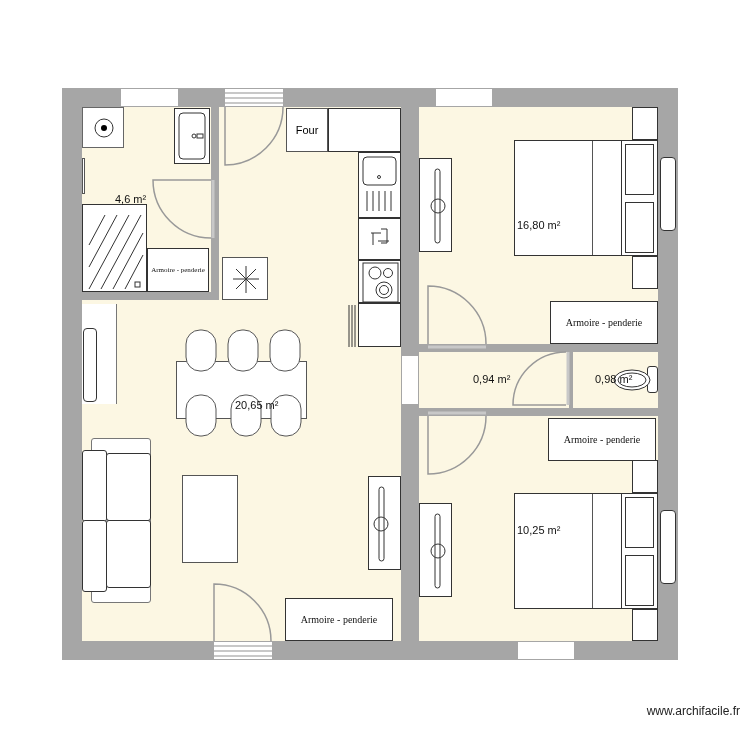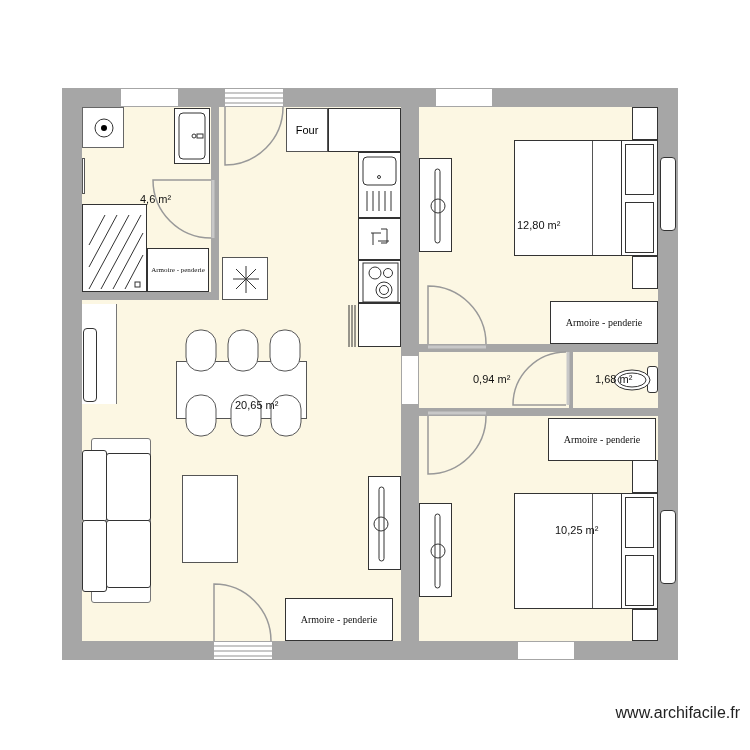--- a/index.html
+++ b/index.html
@@ -5,21 +5,21 @@
   html,body{margin:0;padding:0;background:#ffffff;}
   body{width:750px;height:750px;position:relative;overflow:hidden;font-family:"Liberation Sans",sans-serif;}
   .abs{position:absolute;}
   .wall{position:absolute;background:#a6a6a6;}
   .floor{position:absolute;background:#fcf7e3;}
   .win{position:absolute;background:#ffffff;}
   .furn{position:absolute;background:#ffffff;border:1px solid #333;box-sizing:border-box;}
   .label{position:absolute;font-size:11px;color:#111;white-space:nowrap;}
   .armoire{position:absolute;background:#fff;border:1px solid #333;box-sizing:border-box;display:flex;align-items:center;justify-content:center;font-family:"Liberation Serif",serif;font-size:10px;color:#111;}
   svg{position:absolute;overflow:visible;}
-  .credit{position:absolute;right:10px;top:704px;font-size:16px;color:#222;}
+  .credit{position:absolute;right:10px;top:704px;font-size:12px;color:#222;}
 </style>
 </head>
 <body>
 
 <div class="floor" style="left:82px;top:107px;width:129px;height:185px;"></div>
 <div class="floor" style="left:82px;top:107px;width:319px;height:534px;"></div>
 <div class="floor" style="left:419px;top:107px;width:239px;height:237px;"></div>
 <div class="floor" style="left:419px;top:352px;width:150px;height:56px;"></div>
 <div class="floor" style="left:573px;top:352px;width:85px;height:56px;"></div>
 <div class="floor" style="left:419px;top:416px;width:239px;height:225px;"></div>
@@ -79,21 +79,21 @@
     <line x1="6" y1="40" x2="22" y2="10" stroke="#333"></line>
     <line x1="6" y1="62" x2="34" y2="10" stroke="#333"></line>
     <line x1="6" y1="84" x2="46" y2="10" stroke="#333"></line>
     <line x1="18" y1="84" x2="58" y2="10" stroke="#333"></line>
     <line x1="30" y1="84" x2="60" y2="28" stroke="#333"></line>
     <line x1="42" y1="84" x2="60" y2="50" stroke="#333"></line>
     <rect x="52" y="77" width="5" height="5" fill="none" stroke="#333"></rect>
   </svg>
 </div>
 <div class="armoire" style="left:147px;top:248px;width:62px;height:44px;font-size:7px;">Armoire - penderie</div>
-<div class="label" style="left:140px;top:193px;">4,6 m²</div>
+<div class="label" style="left:115px;top:193px;">4,6 m²</div>
 
 <div class="furn" style="left:286px;top:108px;width:42px;height:44px;border-color:#555;display:flex;align-items:center;justify-content:center;font-size:11px;">Four</div>
 <div class="furn" style="left:328px;top:108px;width:73px;height:44px;"></div>
 <div class="furn" style="left:358px;top:152px;width:43px;height:66px;">
   <svg width="43" height="66" style="left:0;top:0;">
       <rect x="4" y="4" width="33" height="28" rx="4" fill="none" stroke="#333"></rect>
       <circle cx="20" cy="24" r="1.5" fill="none" stroke="#333"></circle>
       <line x1="8" y1="38" x2="8" y2="58" stroke="#333"></line>
       <line x1="14" y1="38" x2="14" y2="58" stroke="#333"></line>
       <line x1="20" y1="38" x2="20" y2="58" stroke="#333"></line>
@@ -170,41 +170,41 @@
 <div class="furn" style="left:632px;top:107px;width:26px;height:33px;"></div>
 <div class="furn" style="left:514px;top:140px;width:144px;height:116px;">
   <div class="abs" style="left:77px;top:0;width:1px;height:114px;background:#555;"></div>
   <div class="abs" style="left:106px;top:0;width:1px;height:114px;background:#333;"></div>
   <div class="furn" style="left:110px;top:3px;width:29px;height:51px;"></div>
   <div class="furn" style="left:110px;top:61px;width:29px;height:51px;"></div>
 </div>
 <div class="furn" style="left:632px;top:256px;width:26px;height:33px;"></div>
 <div class="furn" style="left:660px;top:157px;width:16px;height:74px;border-radius:4px;"></div>
 <div class="armoire" style="left:550px;top:301px;width:108px;height:43px;">Armoire - penderie</div>
-<div class="label" style="left:517px;top:219px;">12,80 m²</div>
+<div class="label" style="left:517px;top:219px;">16,80 m²</div>
 
 <div class="label" style="left:473px;top:373px;">0,94 m²</div>
 <div class="furn" style="left:647px;top:366px;width:11px;height:27px;border-radius:3px;"></div>
 <svg style="left:610px;top:368px;" width="40" height="24">
     <ellipse cx="22" cy="12" rx="18" ry="10" fill="#fff" stroke="#333"></ellipse>
     <ellipse cx="22" cy="12" rx="14" ry="7" fill="none" stroke="#333"></ellipse>
   </svg>
-<div class="label" style="left:595px;top:373px;">1,68 m²</div>
+<div class="label" style="left:595px;top:373px;">0,98 m²</div>
 
 <div class="armoire" style="left:548px;top:418px;width:108px;height:43px;">Armoire - penderie</div>
 <div class="furn" style="left:632px;top:460px;width:26px;height:33px;"></div>
 <div class="furn" style="left:514px;top:493px;width:144px;height:116px;">
   <div class="abs" style="left:77px;top:0;width:1px;height:114px;background:#555;"></div>
   <div class="abs" style="left:106px;top:0;width:1px;height:114px;background:#333;"></div>
   <div class="furn" style="left:110px;top:3px;width:29px;height:51px;"></div>
   <div class="furn" style="left:110px;top:61px;width:29px;height:51px;"></div>
 </div>
 <div class="furn" style="left:632px;top:609px;width:26px;height:32px;"></div>
 <div class="furn" style="left:660px;top:510px;width:16px;height:74px;border-radius:4px;"></div>
 <div class="furn" style="left:419px;top:503px;width:33px;height:94px;">
   <svg width="33" height="94" style="left:0;top:0;">
       <rect x="15" y="10" width="5" height="74" rx="2.5" fill="none" stroke="#333"></rect>
       <circle cx="18" cy="47" r="7" fill="none" stroke="#333"></circle>
     </svg>
 </div>
-<div class="label" style="left:517px;top:524px;margin-left:38px;">10,25 m²</div>
+<div class="label" style="left:517px;top:524px;">10,25 m²</div>
 
 <div class="credit">www.archifacile.fr</div>
 
 </body></html>

